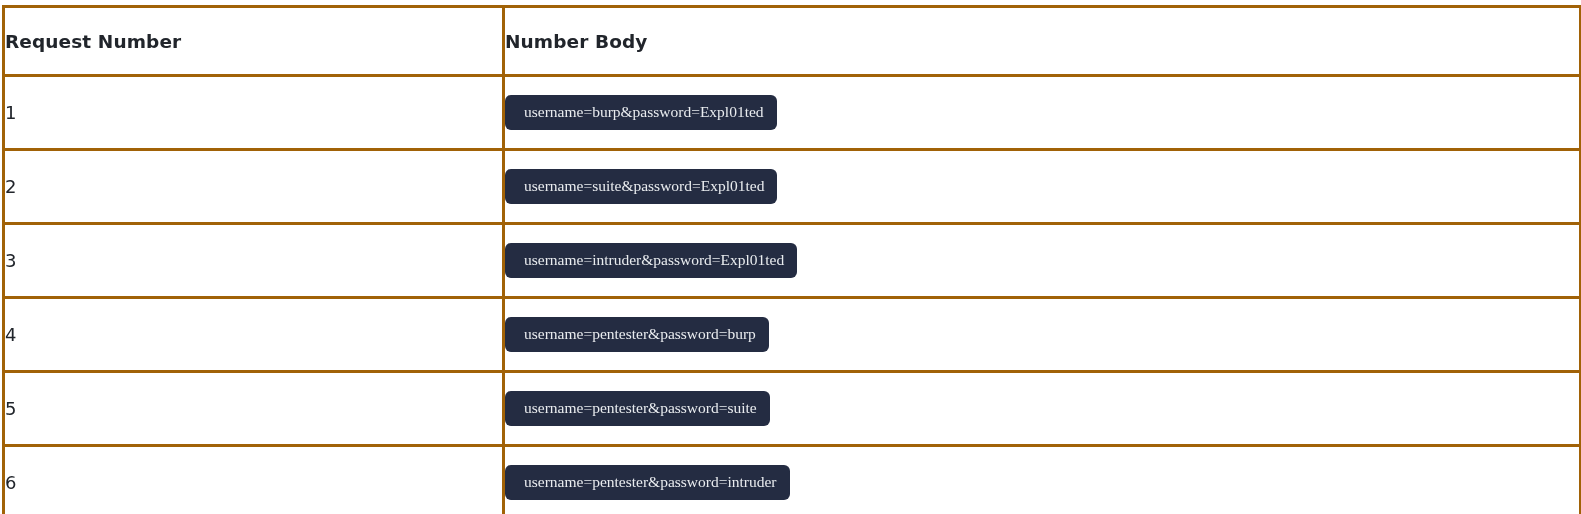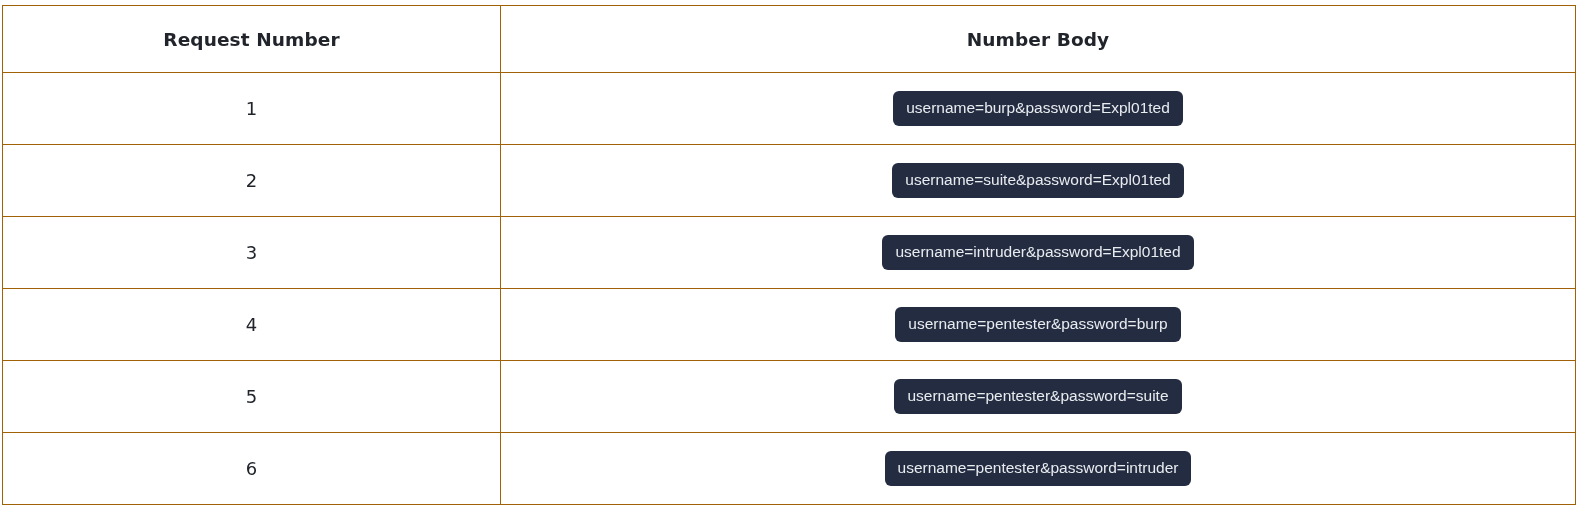--- a/index.html
+++ b/index.html
@@ -19,22 +19,22 @@
     width: 1581px;
   }
   table.req-table {
     border-collapse: collapse;
     width: 1571px;
     table-layout: fixed;
     background: #ffffff;
   }
   table.req-table th,
   table.req-table td {
-    border: 1px solid #a16207;
-    text-align: center;
+    border: 3px solid #a16207;
+    text-align: left;
     vertical-align: middle;
     padding: 0;
   }
   table.req-table th {
     height: 66px;
     font-size: 18.5px;
     font-weight: bold;
     color: #21252b;
     letter-spacing: 0.1px;
   }
@@ -47,24 +47,24 @@
   .num-cell {
     font-size: 18px;
     color: #21252b;
     font-weight: normal;
   }
 
   .code-badge {
     display: inline-block;
     background: #242c42;
     color: #e9ecef;
-    font-family: Liberation Sans, sans-serif;
+    font-family: Liberation Serif, serif;
     font-size: 15.5px;
     line-height: 1;
-    padding: 9px 13px 10px 13px;
+    padding: 9px 13px 10px 19px;
     border-radius: 6px;
     white-space: nowrap;
     letter-spacing: 0px;
   }
 </style>
 </head>
 <body>
 
 <div class="table-wrap">
   <table class="req-table">

